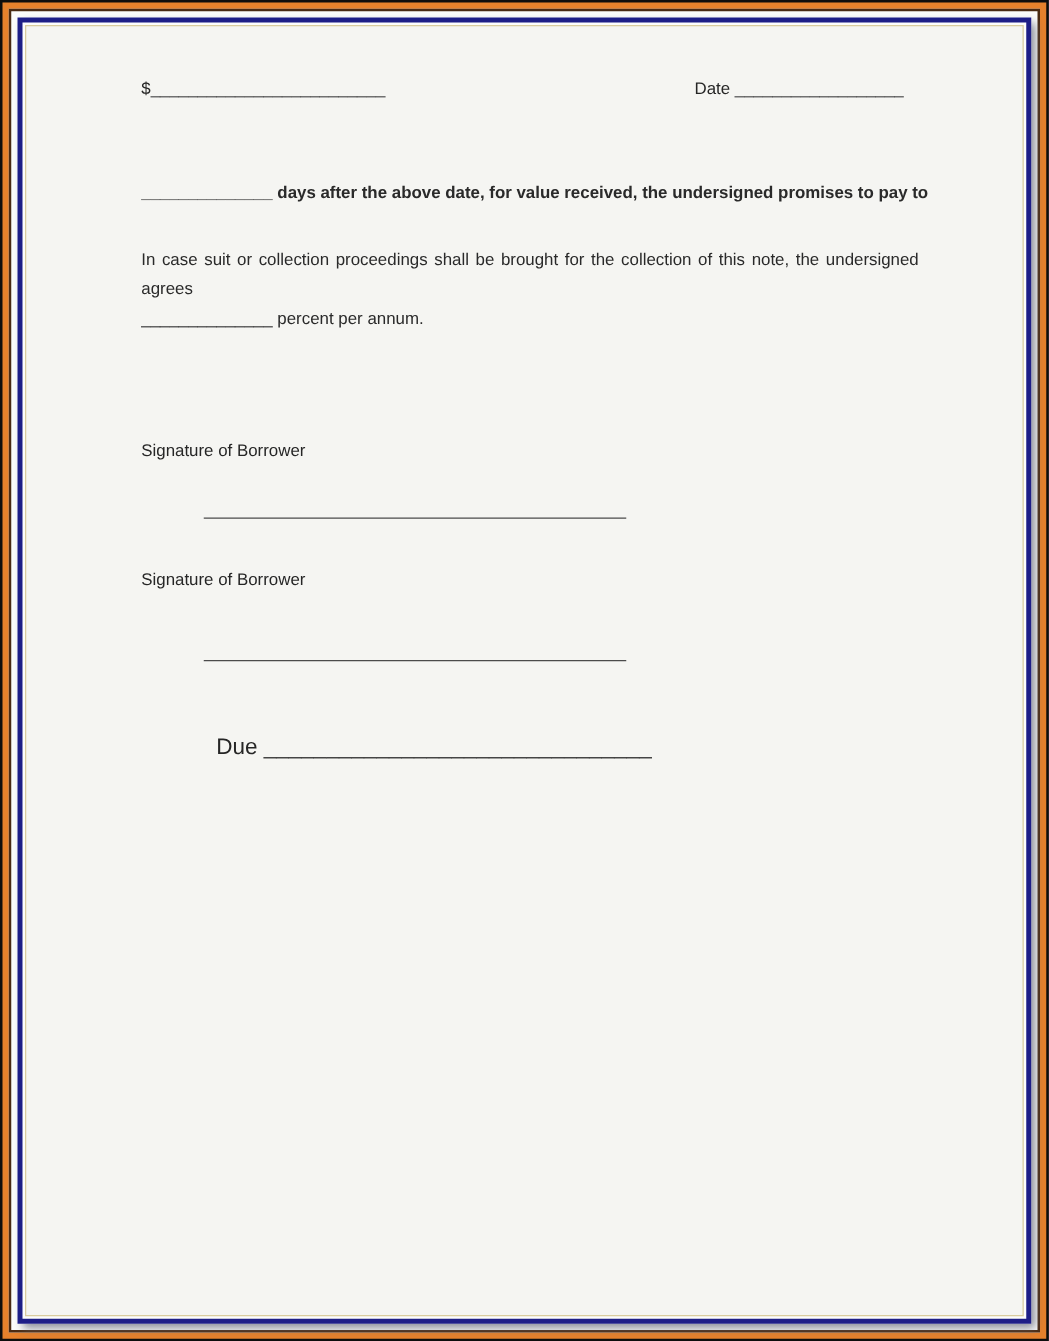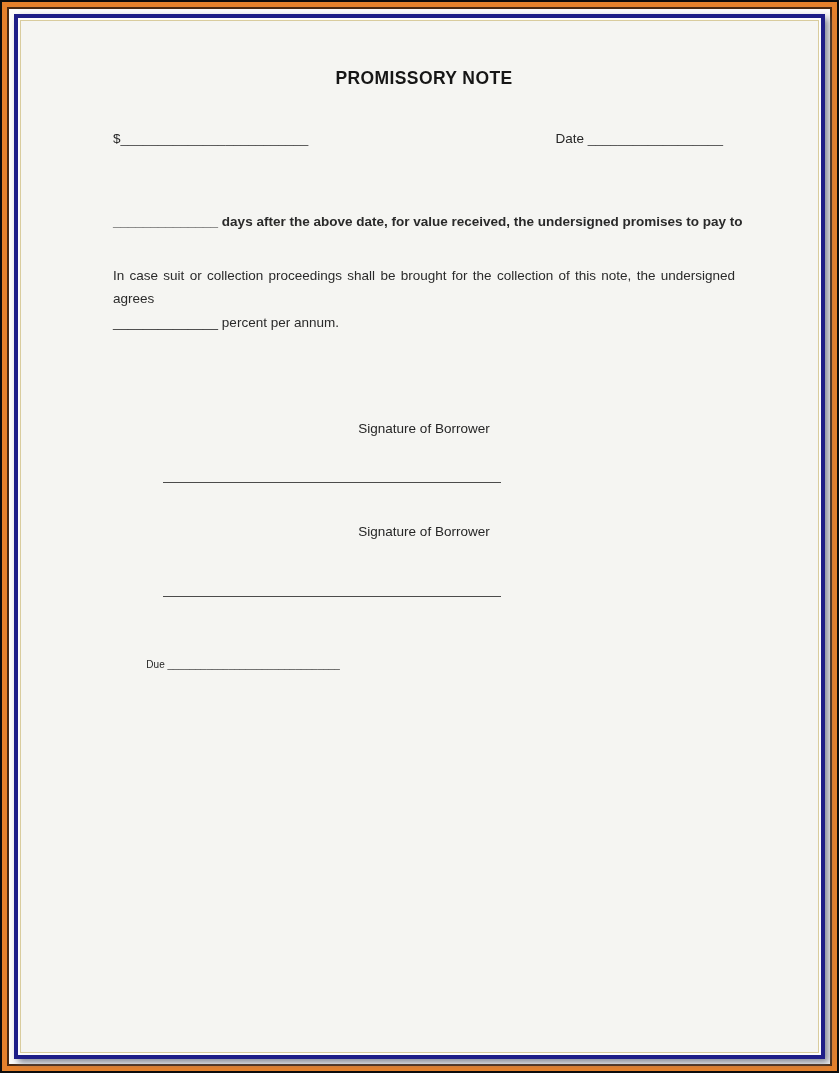--- a/index.html
+++ b/index.html
@@ -79,53 +79,52 @@
   .para-2 .line {
     text-align: justify;
     text-align-last: justify;
   }
   .para-2 .line.last-line {
     text-align-last: left;
     white-space: pre;
   }
 
   .sig-label {
-    text-align: center;
+    text-align: left;
     font-size: 13.5px;
     line-height: 17px;
   }
   .sig-label-1 { margin-top: 86px; }
   .sig-label-2 { margin-top: 40px; }
 
   .sig-line {
     margin-left: 50px;
     width: 338px;
     height: 0;
     border-top: 1px solid #4b4b4b;
   }
   .sig-line-1 { margin-top: 45px; }
   .sig-line-2 { margin-top: 56px; }
 
   .due-row {
     margin-top: 41px;
-    font-size: 10px;
+    font-size: 18px;
     line-height: 18px;
     white-space: pre;
   }
 </style>
 </head>
 <body>
 
 <div class="outer-edge">
   <div class="orange-frame">
     <div class="frame-inner-line">
       <div class="navy-box">
         <div class="paper">
 
-          <div class="doc-title">PROMISSORY NOTE</div>
 
           <div class="amount-date-row">
             <span><span>$</span><span class="blank">_________________________</span></span>
             <span><span>Date </span><span class="blank">__________________</span></span>
           </div>
 
           <div class="para para-1">
             <div class="line">______________ days after the above date, for value received, the undersigned promises to pay to</div>
           </div>
 

